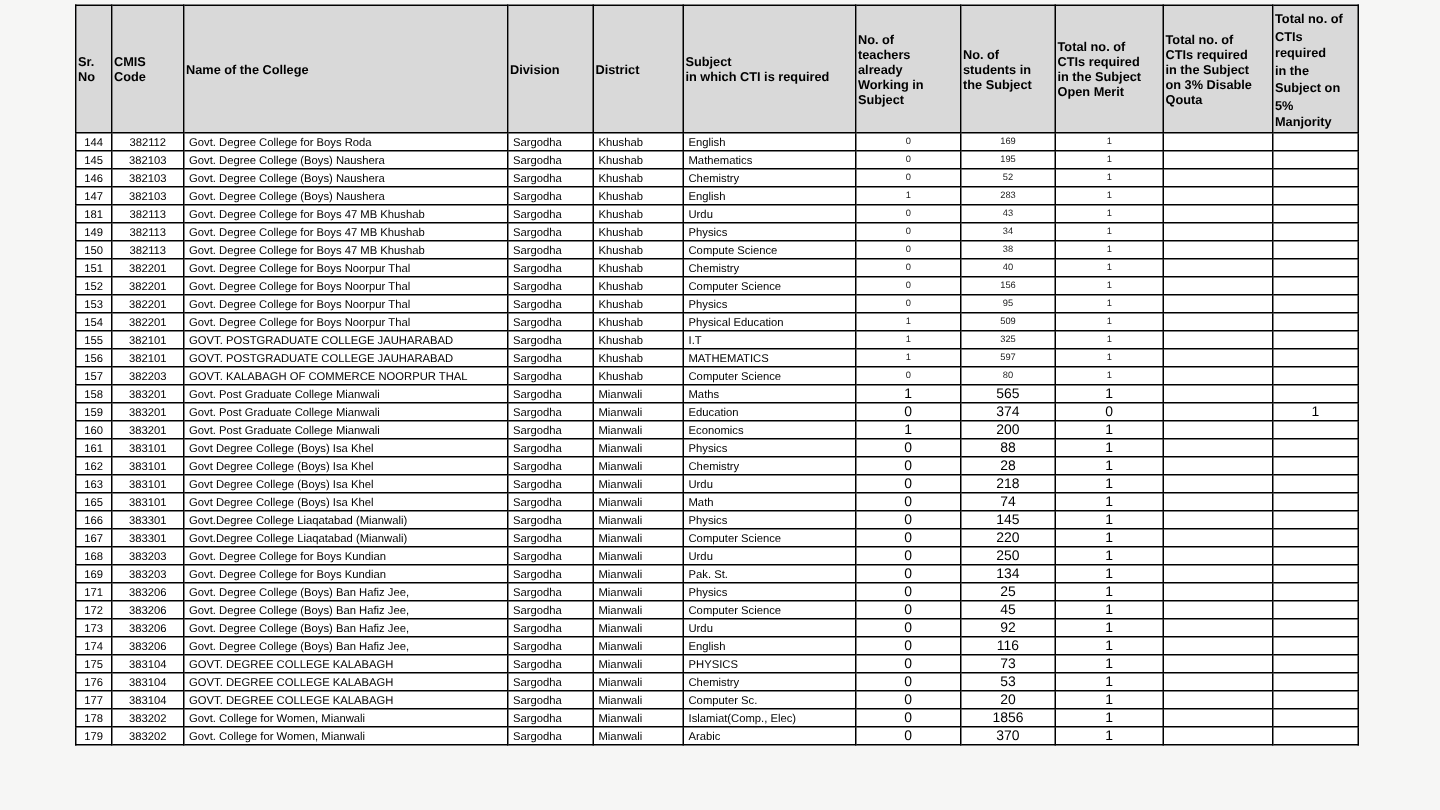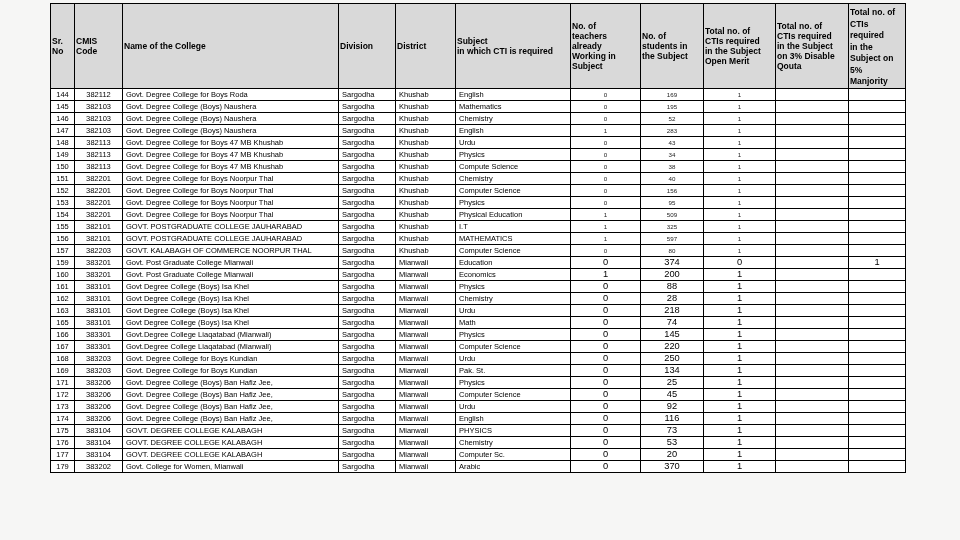--- a/index.html
+++ b/index.html
@@ -156,21 +156,21 @@
     <td class="c-div">Sargodha</td>
     <td class="c-dist">Khushab</td>
     <td class="c-subj">English</td>
     <td class="c-num">1</td>
     <td class="c-num">283</td>
     <td class="c-num">1</td>
     <td class="c-num"></td>
     <td class="c-num"></td>
   </tr>
         <tr>
-    <td class="c-sr">148</td>
+    <td class="c-sr">181</td>
     <td class="c-cmis">382113</td>
     <td class="c-name">Govt. Degree College for Boys 47 MB Khushab</td>
     <td class="c-div">Sargodha</td>
     <td class="c-dist">Khushab</td>
     <td class="c-subj">Urdu</td>
     <td class="c-num">0</td>
     <td class="c-num">43</td>
     <td class="c-num">1</td>
     <td class="c-num"></td>
     <td class="c-num"></td>
@@ -286,20 +286,33 @@
     <td class="c-div">Sargodha</td>
     <td class="c-dist">Khushab</td>
     <td class="c-subj">Computer Science</td>
     <td class="c-num">0</td>
     <td class="c-num">80</td>
     <td class="c-num">1</td>
     <td class="c-num"></td>
     <td class="c-num"></td>
   </tr>
         <tr class="num-lg">
+    <td class="c-sr">158</td>
+    <td class="c-cmis">383201</td>
+    <td class="c-name">Govt. Post Graduate College Mianwali</td>
+    <td class="c-div">Sargodha</td>
+    <td class="c-dist">Mianwali</td>
+    <td class="c-subj">Maths</td>
+    <td class="c-num">1</td>
+    <td class="c-num">565</td>
+    <td class="c-num">1</td>
+    <td class="c-num"></td>
+    <td class="c-num"></td>
+  </tr>
+        <tr class="num-lg">
     <td class="c-sr">159</td>
     <td class="c-cmis">383201</td>
     <td class="c-name">Govt. Post Graduate College Mianwali</td>
     <td class="c-div">Sargodha</td>
     <td class="c-dist">Mianwali</td>
     <td class="c-subj">Education</td>
     <td class="c-num">0</td>
     <td class="c-num">374</td>
     <td class="c-num">0</td>
     <td class="c-num"></td>
@@ -502,20 +515,33 @@
   </tr>
         <tr class="num-lg">
     <td class="c-sr">177</td>
     <td class="c-cmis">383104</td>
     <td class="c-name">GOVT. DEGREE COLLEGE KALABAGH</td>
     <td class="c-div">Sargodha</td>
     <td class="c-dist">Mianwali</td>
     <td class="c-subj">Computer Sc.</td>
     <td class="c-num">0</td>
     <td class="c-num">20</td>
+    <td class="c-num">1</td>
+    <td class="c-num"></td>
+    <td class="c-num"></td>
+  </tr>
+        <tr class="num-lg">
+    <td class="c-sr">178</td>
+    <td class="c-cmis">383202</td>
+    <td class="c-name">Govt. College for Women, Mianwali</td>
+    <td class="c-div">Sargodha</td>
+    <td class="c-dist">Mianwali</td>
+    <td class="c-subj">Islamiat(Comp., Elec)</td>
+    <td class="c-num">0</td>
+    <td class="c-num">1856</td>
     <td class="c-num">1</td>
     <td class="c-num"></td>
     <td class="c-num"></td>
   </tr>
         <tr class="num-lg">
     <td class="c-sr">179</td>
     <td class="c-cmis">383202</td>
     <td class="c-name">Govt. College for Women, Mianwali</td>
     <td class="c-div">Sargodha</td>
     <td class="c-dist">Mianwali</td>

